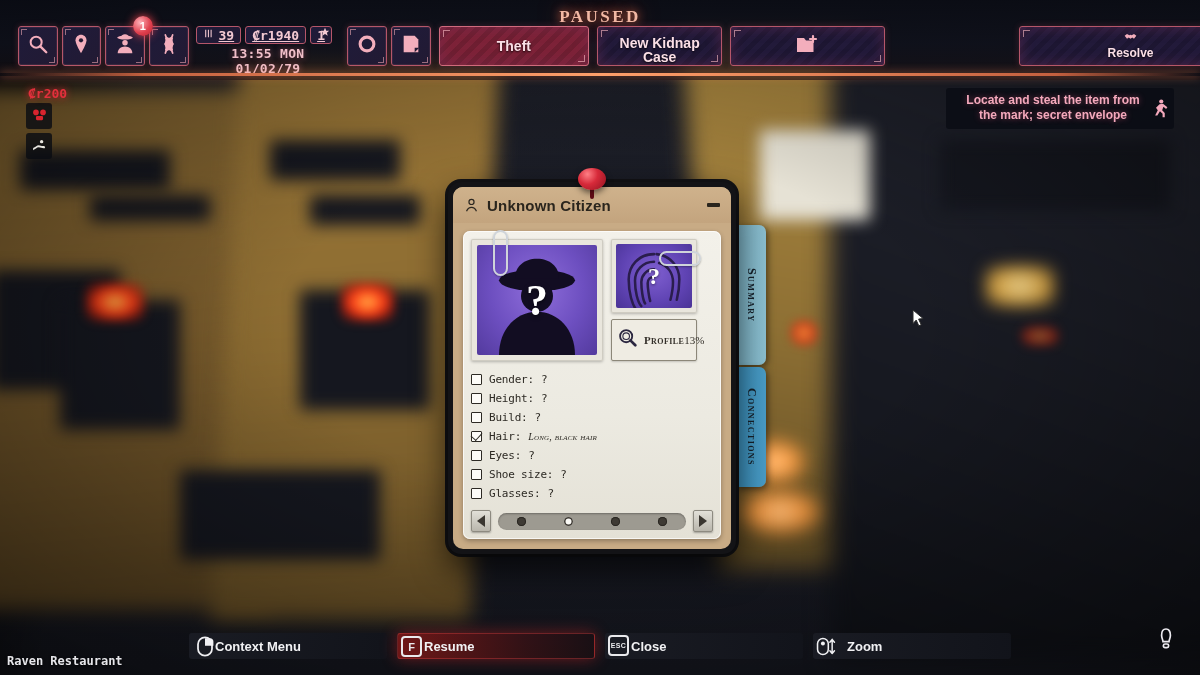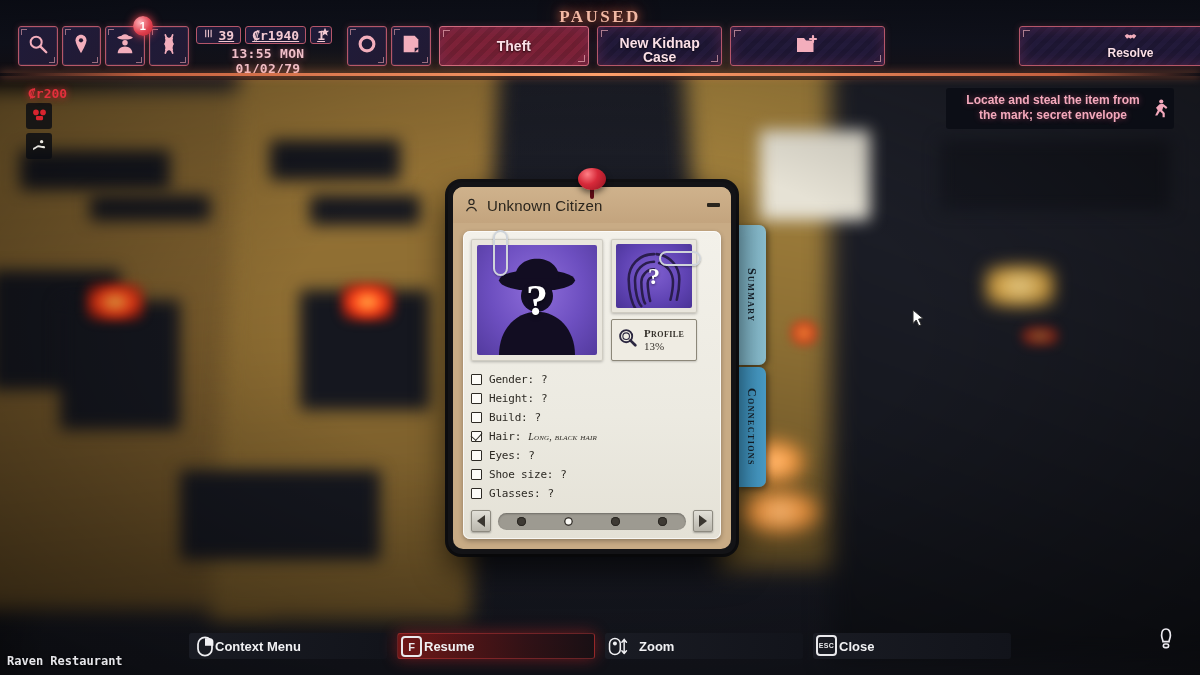--- a/index.html
+++ b/index.html
@@ -180,21 +180,21 @@
     box-shadow: 0 14px 34px rgba(0,0,0,.72), 0 0 0 3px #131316;
   }
   .card-inner {
     position:absolute; left:5px; top:5px; right:5px; bottom:5px;
     border-radius:10px; overflow:hidden;
     background:#c8ab85;
   }
   .card-title {
     height:36px; position:relative;
     background: linear-gradient(180deg,#cfb28c 0%, #c3a47e 100%);
-    display:flex; align-items:center; padding:0 10px;
+    display:flex; align-items:center; padding:0 10px;font-weight:bold;
   }
   .card-title .person-ico { width:17px; height:17px; margin-right:7px; }
   .card-title .person-ico svg { width:17px; height:17px; stroke:#2c2720; fill:none; stroke-width:1.7; }
   .card-title-text {
     font-size:15px; color:#2a251d; letter-spacing:.2px;
   }
   .minimize {
     position:absolute; right:11px; top:16px; width:13px; height:4px;
     background:#2a251d; border-radius:1px;
   }
@@ -257,21 +257,21 @@
     position:relative; z-index:2;
     font-family:"Liberation Serif", serif; font-weight:bold; font-size:24px; color:#fff;
     text-shadow:0 1px 3px rgba(0,0,0,.5);
   }
   .profile-box {
     flex:1; background:#efece3; border:1.5px solid #8c8779; border-radius:2px;
     display:flex; align-items:center; gap:5px; padding:4px 5px;
     box-shadow:0 1px 2px rgba(0,0,0,.18);
   }
   .profile-box .mag svg { width:22px; height:22px; }
-  .profile-txt { display:flex; flex-direction:column; line-height:1.15; }
+  .profile-txt { display:flex; flex-direction:row; line-height:1.15; }
   .profile-label {
     font-family:"Liberation Serif", serif; font-size:11px; color:#34302a;
     font-variant:small-caps; letter-spacing:.4px; font-weight:bold;
   }
   .profile-pct { font-family:"Liberation Serif", serif; font-size:11px; color:#34302a; }
 
   .attrs { margin-top:9px; }
   .attr {
     display:flex; align-items:center; gap:7px; height:19px;
     font-family:"DejaVu Sans Mono", monospace; font-size:11px; color:#2d2a24;
@@ -692,35 +692,35 @@
           </svg>
       </span>
       <span>Context Menu</span>
     </div>
 
     <div class="ctl glow">
       <span class="key">F</span>
       <span>Resume</span>
     </div>
 
+    <div class="ctl">
+      <span class="key esc">ESC</span>
+      <span>Close</span>
+    </div>
+
     <div class="ctl zoomctl">
       <span class="mouse">
         <svg viewBox="0 0 26 24">
             <rect x="2" y="1.5" width="14" height="21" rx="7" fill="none" stroke="#f0f0f3" stroke-width="2"></rect>
             <circle cx="9" cy="8" r="2.6" fill="#f0f0f3"></circle>
             <path d="M21 3v18M21 3l-3 3.4M21 3l3 3.4M21 21l-3-3.4M21 21l3-3.4" stroke="#f0f0f3" stroke-width="1.9" fill="none" stroke-linecap="round"></path>
           </svg>
       </span>
       <span style="margin-left:8px;">Zoom</span>
     </div>
-
-    <div class="ctl">
-      <span class="key esc">ESC</span>
-      <span>Close</span>
-    </div>
   </div>
 
   <div class="loc">Raven Restaurant</div>
 
   <div class="footicon">
     <svg viewBox="0 0 14 21">
         <path d="M7 1C4.2 1 2.6 3.6 2.6 7.2c0 3 1.4 4.6 1.4 6.4h6c0-1.8 1.4-3.4 1.4-6.4C11.4 3.6 9.8 1 7 1z" fill="none" stroke="#eceaf0" stroke-width="1.7"></path>
         <rect x="4.4" y="16" width="5.2" height="3.6" rx="1.6" fill="none" stroke="#eceaf0" stroke-width="1.7"></rect>
       </svg>
   </div>

